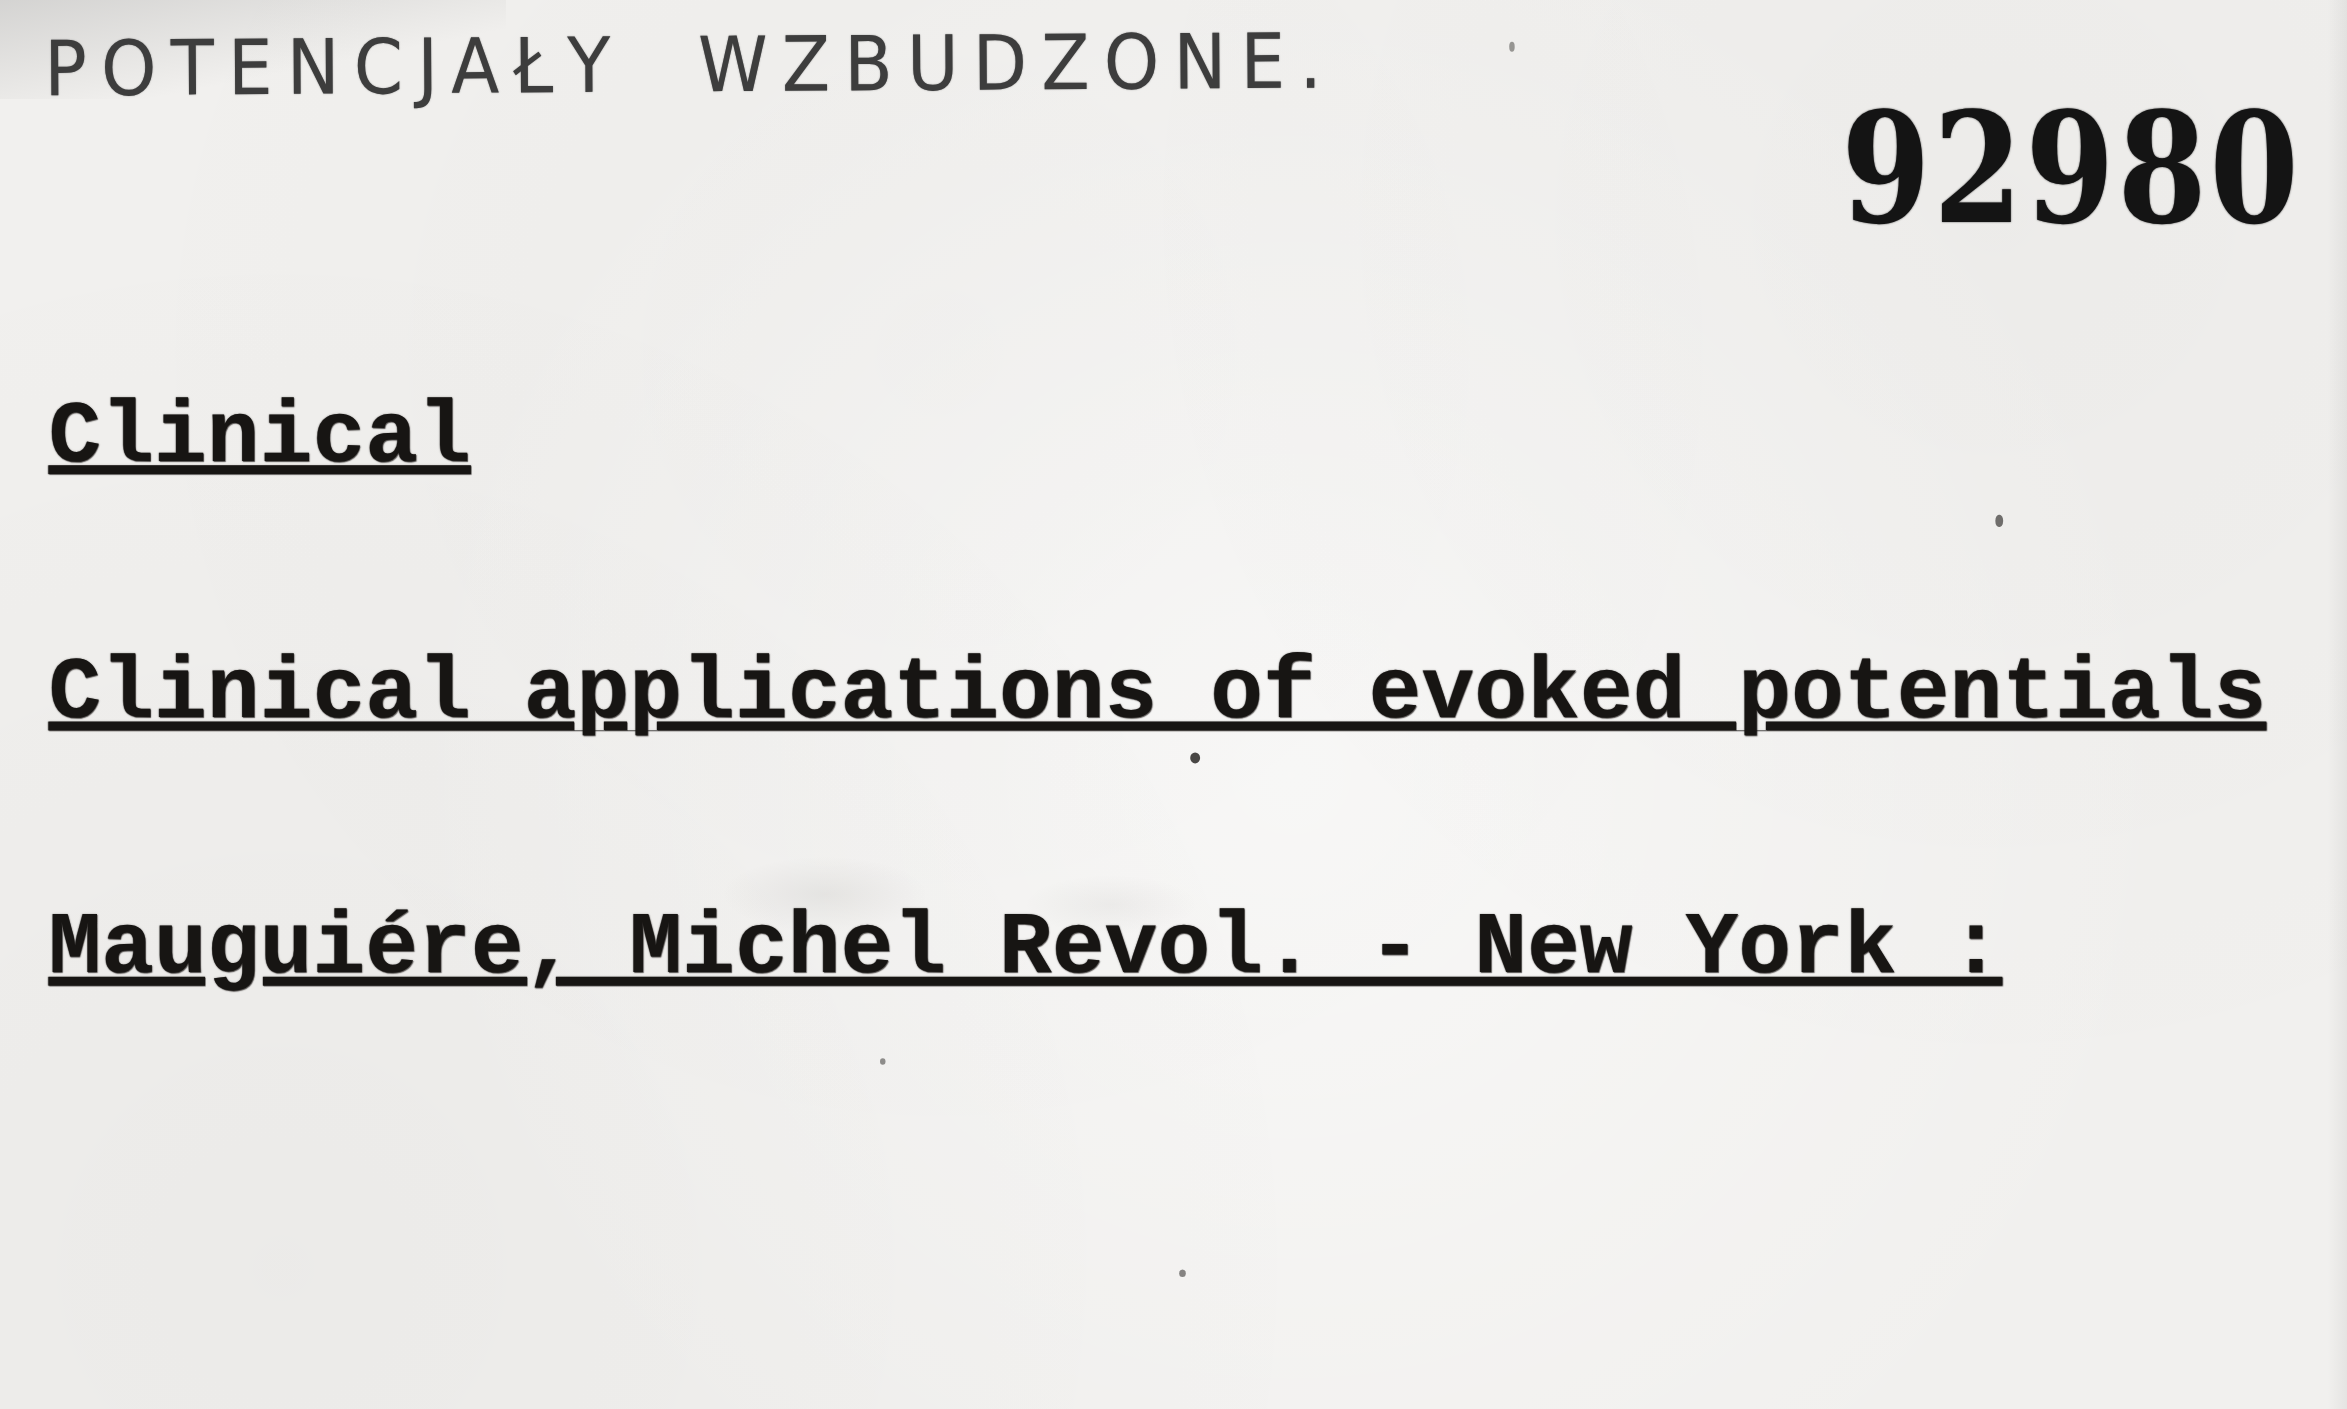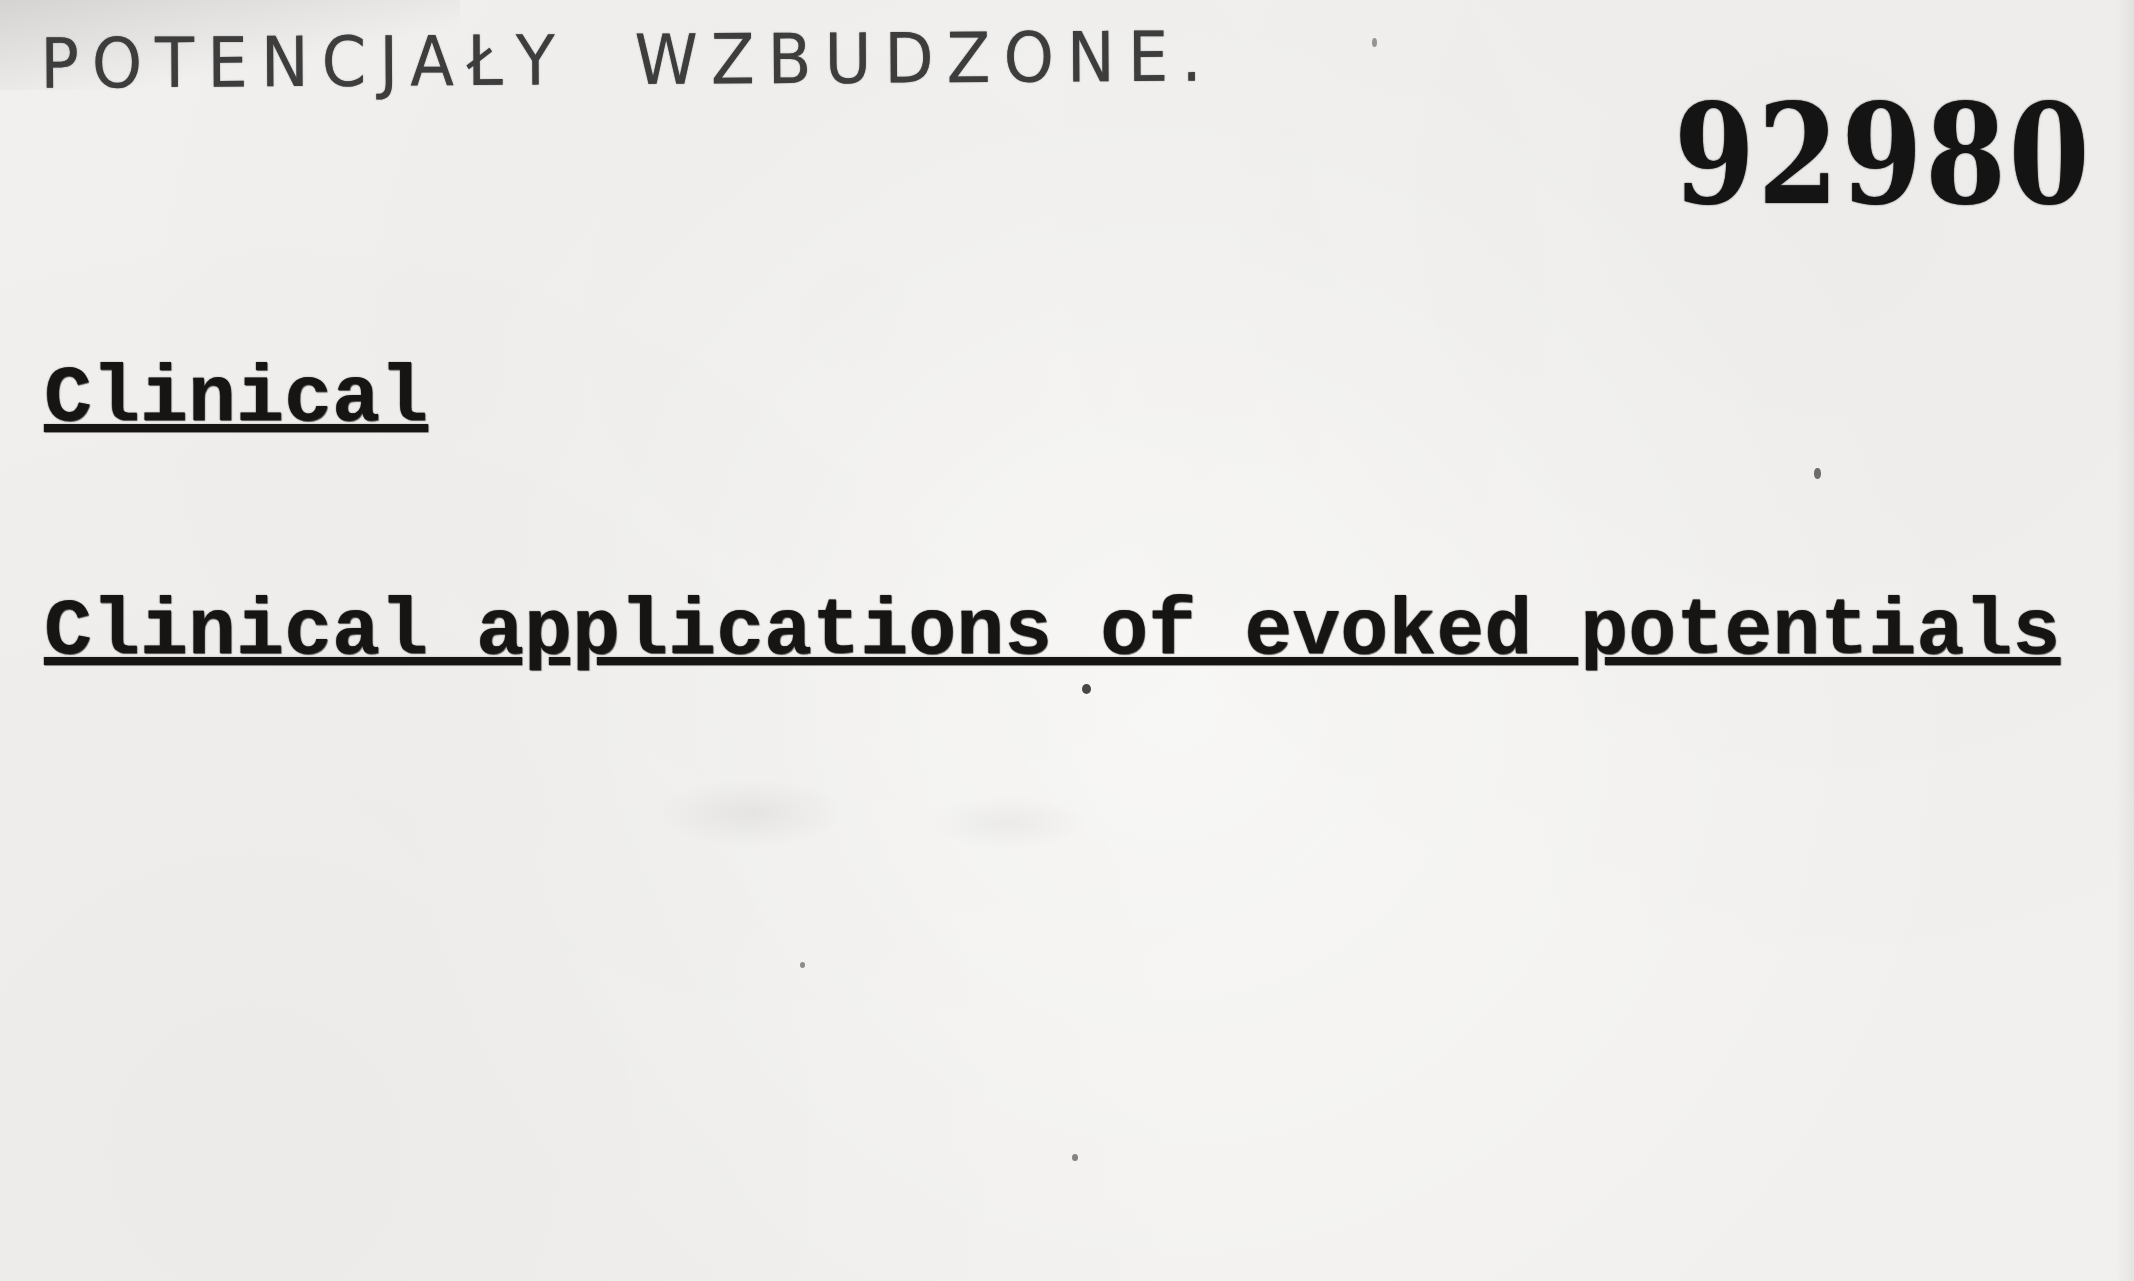--- a/index.html
+++ b/index.html
@@ -126,20 +126,21 @@
   <div class="corner-shade"></div>
   <div class="edge-shade-right"></div>
 
   <div class="handwriting">POTENCJAŁY  WZBUDZONE.</div>
 
   <div class="stamp-number">92980</div>
 
   <div class="typed-block">
     <div class="typed-line">Clinical</div>
     <div class="typed-line">Clinical applications of evoked potentials</div>
+    <div class="typed-line">Mauguiére, Michel Revol. - New York :</div>
     
     
     
   </div>
 
   <div class="speck speck-1"></div>
   <div class="speck speck-2"></div>
   <div class="speck speck-3"></div>
   <div class="speck speck-4"></div>
   <div class="speck speck-5"></div>

